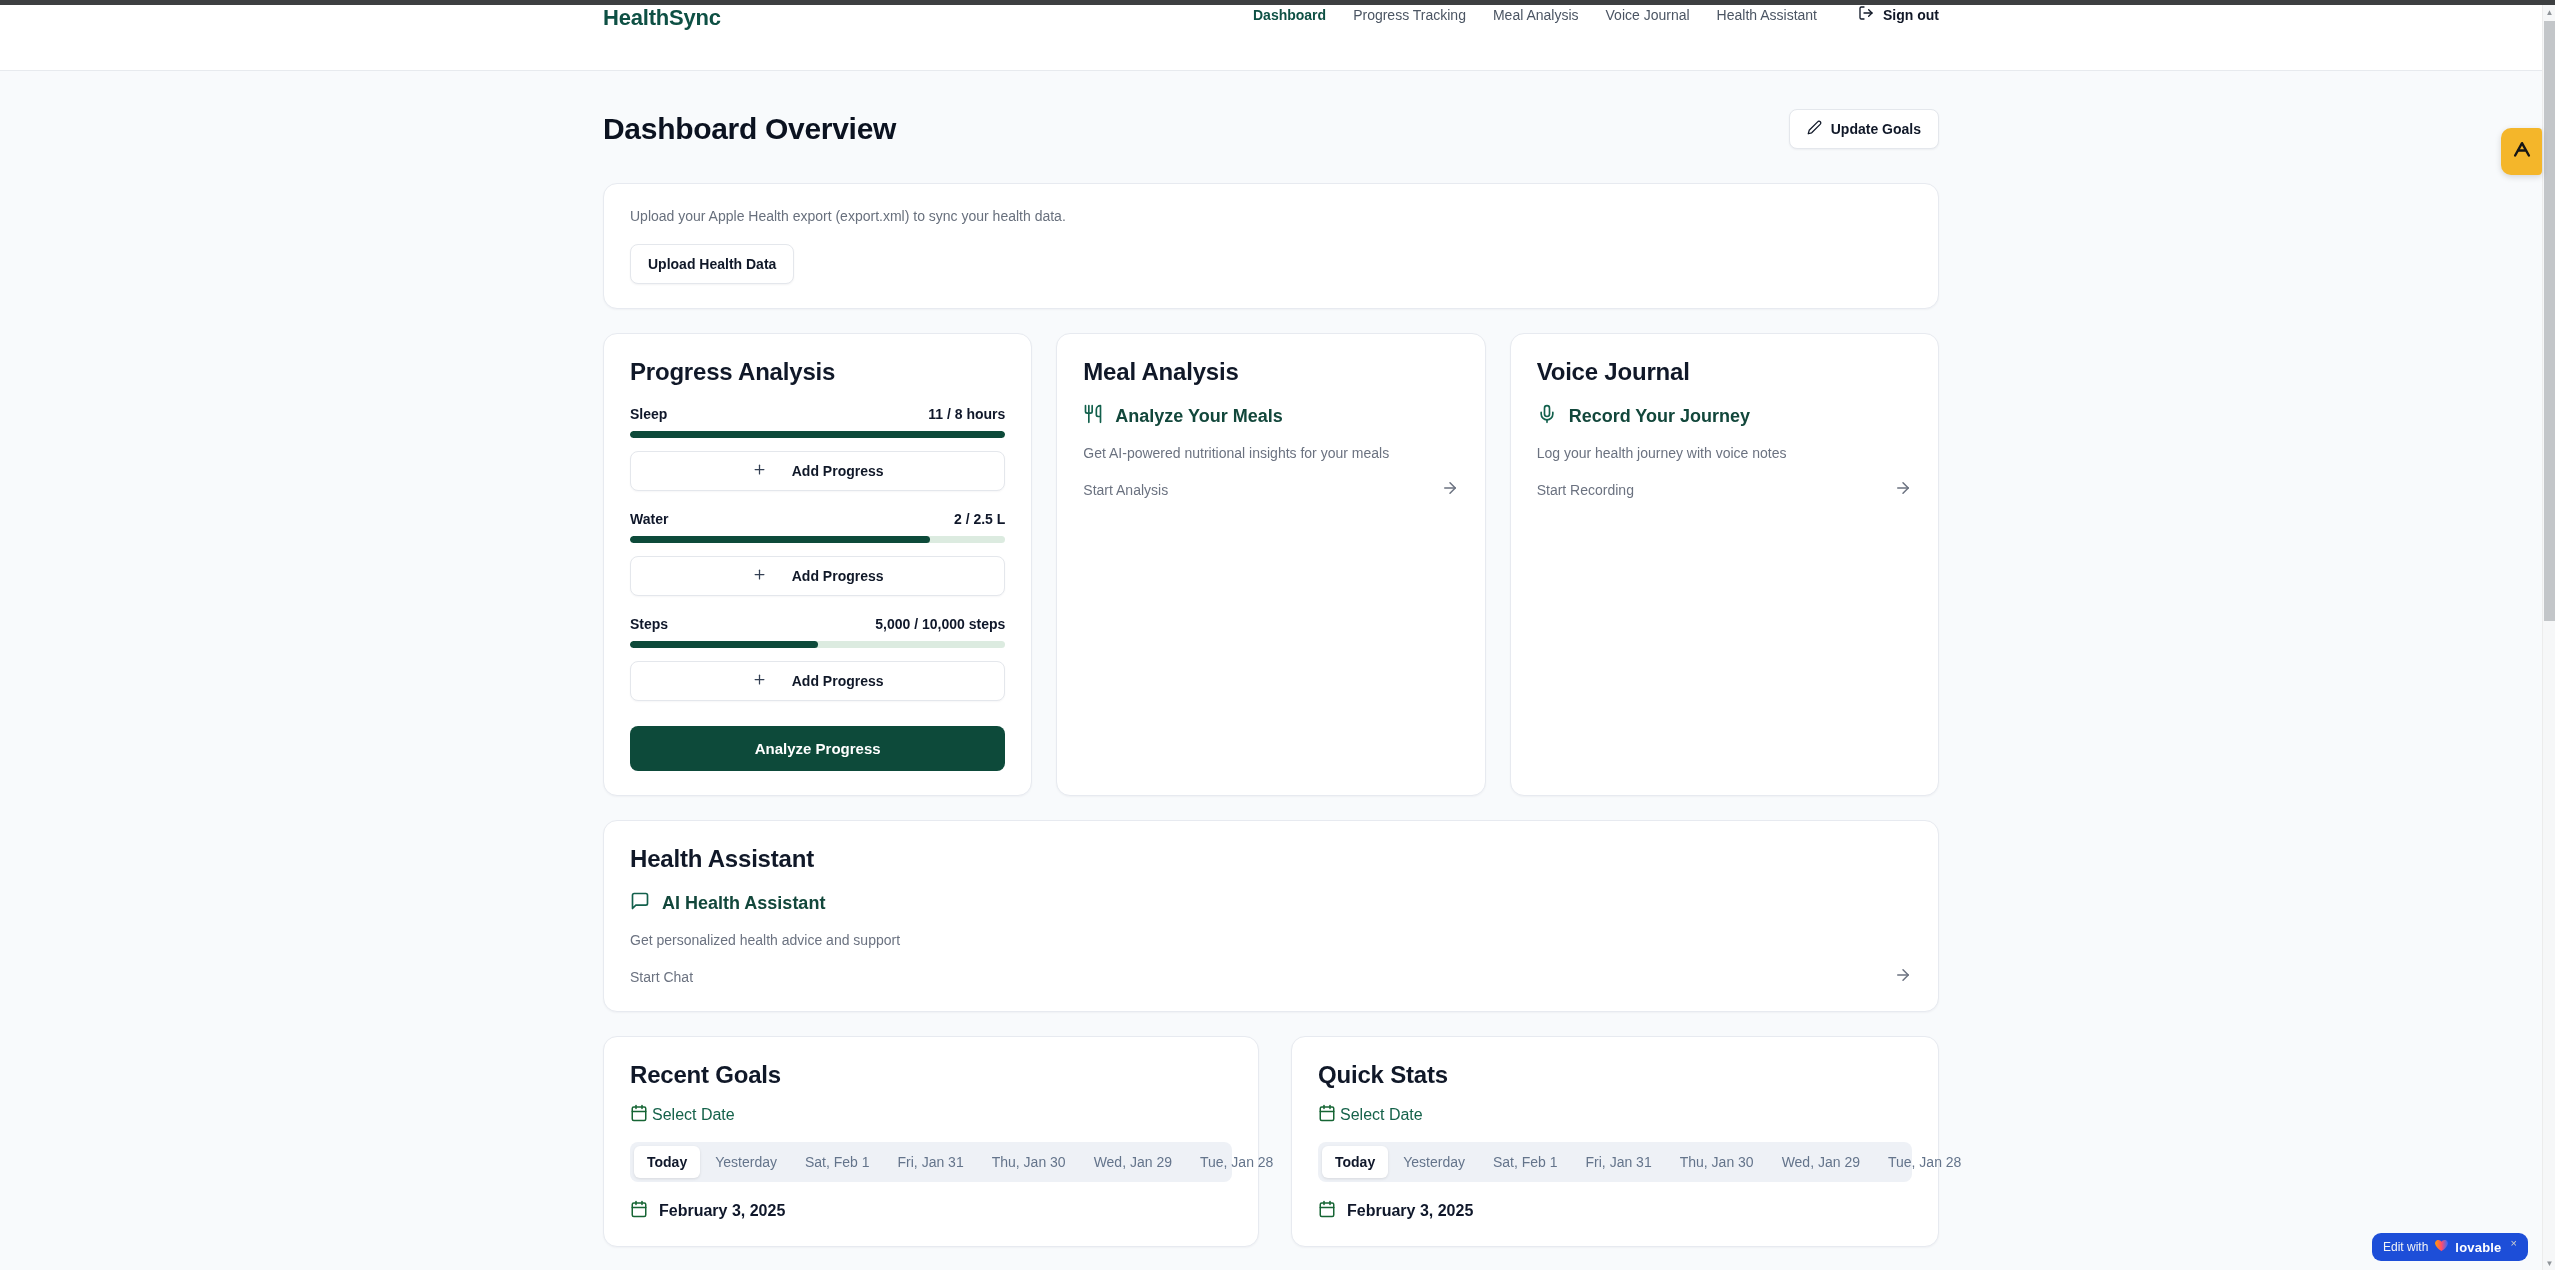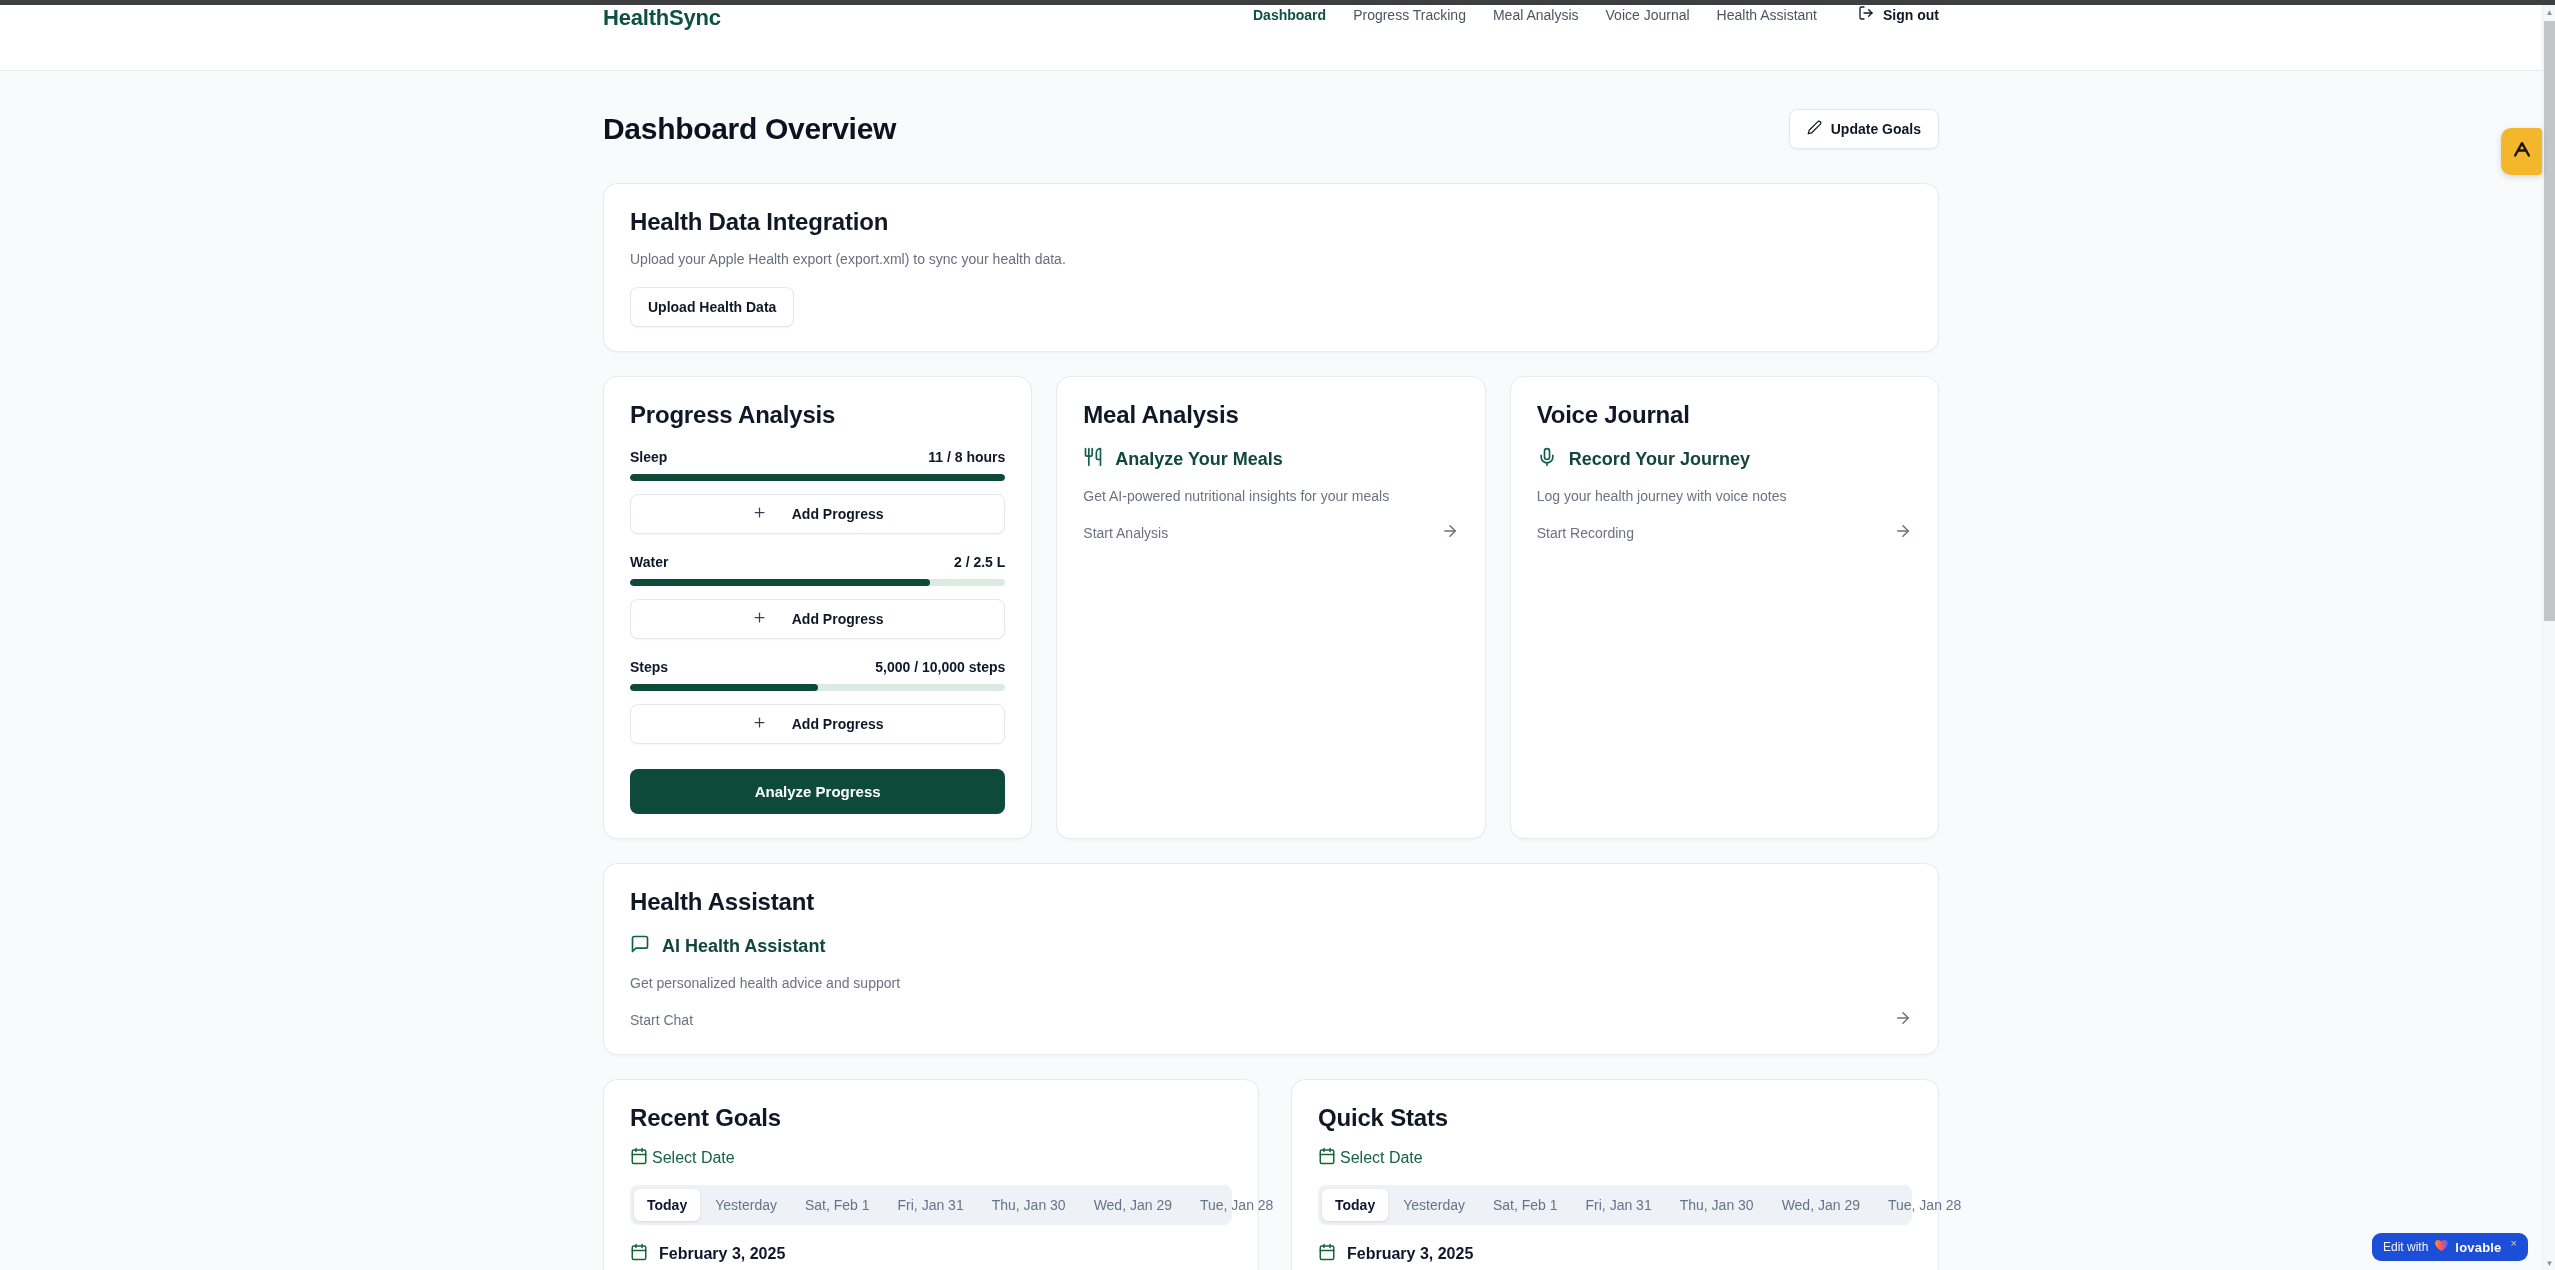--- a/index.html
+++ b/index.html
@@ -130,21 +130,20 @@
       <h1>Dashboard Overview</h1>
       <button class="btn-outline">
         <span><svg viewBox="0 0 24 24" fill="none" stroke="currentColor" stroke-width="2" stroke-linecap="round" stroke-linejoin="round">
               <path d="M17 3a2.85 2.85 0 1 1 4 4L7.5 20.5 2 22l1.5-5.5Z"></path>
             </svg></span>
         <span>Update Goals</span>
       </button>
     </div>
 
     <section class="card integration-card">
-      <div class="card-title">Health Data Integration</div>
       <div class="integration-desc">Upload your Apple Health export (export.xml) to sync your health data.</div>
       <button class="btn-outline">Upload Health Data</button>
     </section>
 
     <div class="cards-row">
 
       <section class="card">
         <div class="card-title">Progress Analysis</div>
 
         <div class="goal-group">

